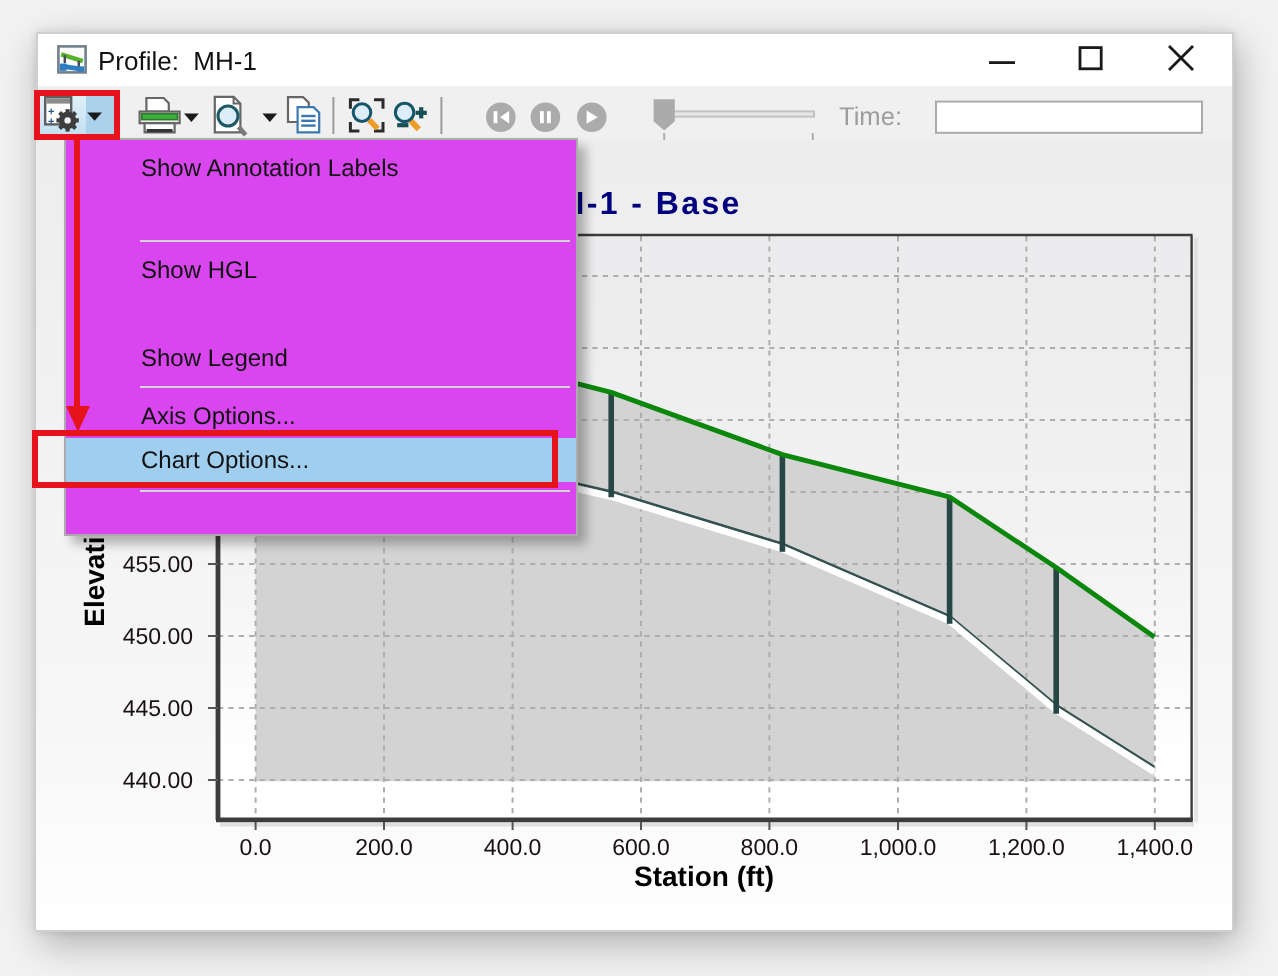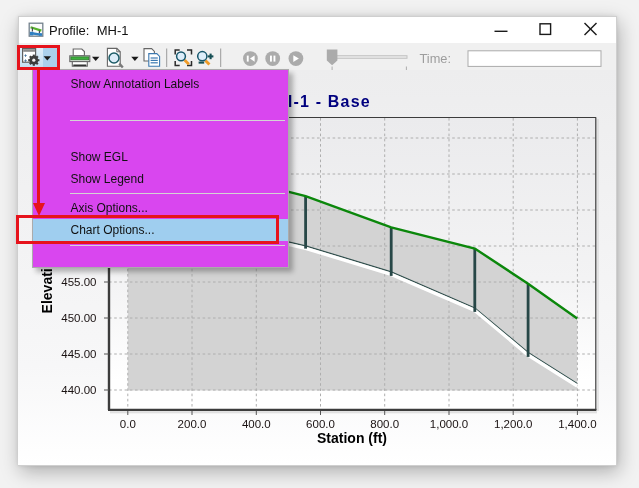--- a/index.html
+++ b/index.html
@@ -246,22 +246,22 @@
     <text x="352" y="443" text-anchor="middle" font-size="14" font-weight="bold" fill="#000">Station (ft)</text>
     <text transform="translate(52,271) rotate(-90)" text-anchor="middle" font-size="14" font-weight="bold" fill="#000">Elevation (ft)</text>
     <text x="318.5" y="107" text-anchor="middle" font-size="16" font-weight="bold" fill="#00007f" letter-spacing="1.2">MH-1 - Base</text>
   </svg>
 
   <div id="menu">
     <div class="mi" style="top:2.5px;">
         <span>Show Annotation Labels</span>
       </div>
     <div class="msep" style="top:49.5px;"></div>
-    <div class="mi" style="top:75.5px;">
-        <span>Show EGL</span>
+    <div class="mi" style="top:53.5px;">
+        <span>Show HGL</span>
       </div>
     <div class="mi" style="top:97.5px;">
         <span>Show Legend</span>
       </div>
     <div class="msep" style="top:122.5px;"></div>
     <div class="mi hl" style="top:148.5px;">
         <span>Chart Options...</span>
       </div>
     <div class="mi" style="top:126.5px;">
         <span>Axis Options...</span>

